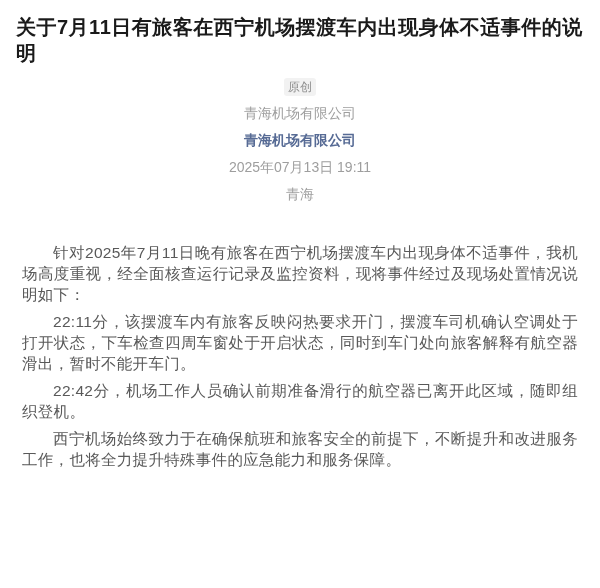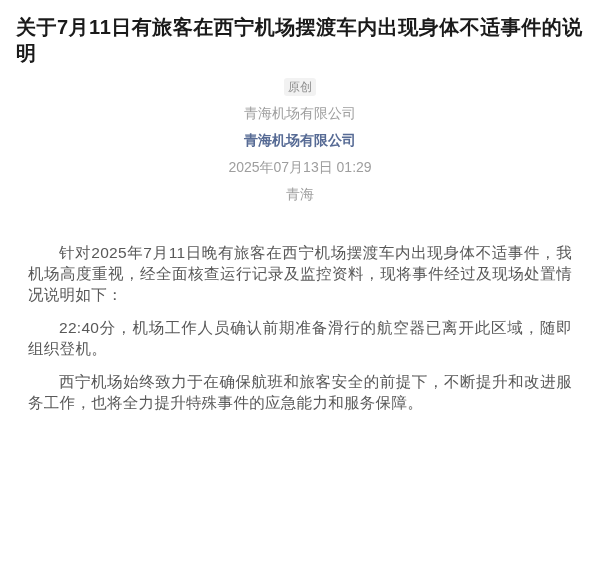--- a/index.html
+++ b/index.html
@@ -51,39 +51,40 @@
   .content {
     margin-top: 38px;
     font-size: 15.5px;
     line-height: 21px;
     color: #595959;
     text-align: justify;
     letter-spacing: 0.3px;
   }
   .content p {
     text-indent: 2em;
-    margin: 12px;
+    margin: 6px;
   }
 </style>
 </head>
 <body>
 
 <div class="page">
   <div class="article">
 
     <h1 class="title">关于7月11日有旅客在西宁机场摆渡车内出现身体不适事件的说明</h1>
 
     <div class="meta">
       <span class="badge">原创</span>
       <span class="author">青海机场有限公司</span>
       <span class="account-link">青海机场有限公司</span>
-      <span class="publish-time">2025年07月13日 01:29</span>
+      <span class="publish-time">2025年07月13日 19:11</span>
       <span class="location">青海</span>
     </div>
 
     <div class="content">
       <p>针对2025年7月11日晚有旅客在西宁机场摆渡车内出现身体不适事件，我机场高度重视，经全面核查运行记录及监控资料，现将事件经过及现场处置情况说明如下：</p>
-      <p>22:40分，机场工作人员确认前期准备滑行的航空器已离开此区域，随即组织登机。</p>
+      <p>22:11分，该摆渡车内有旅客反映闷热要求开门，摆渡车司机确认空调处于打开状态，下车检查四周车窗处于开启状态，同时到车门处向旅客解释有航空器滑出，暂时不能开车门。</p>
+      <p>22:42分，机场工作人员确认前期准备滑行的航空器已离开此区域，随即组织登机。</p>
       <p>西宁机场始终致力于在确保航班和旅客安全的前提下，不断提升和改进服务工作，也将全力提升特殊事件的应急能力和服务保障。</p>
     </div>
 
   </div>
 </div>
 
 </body></html>

